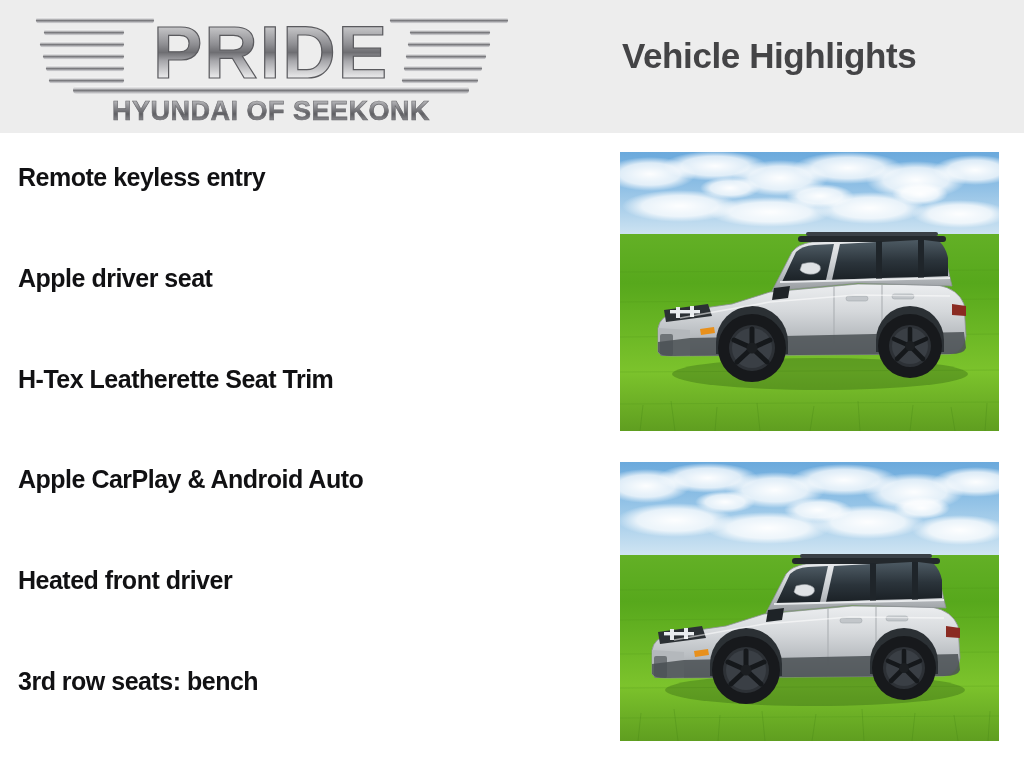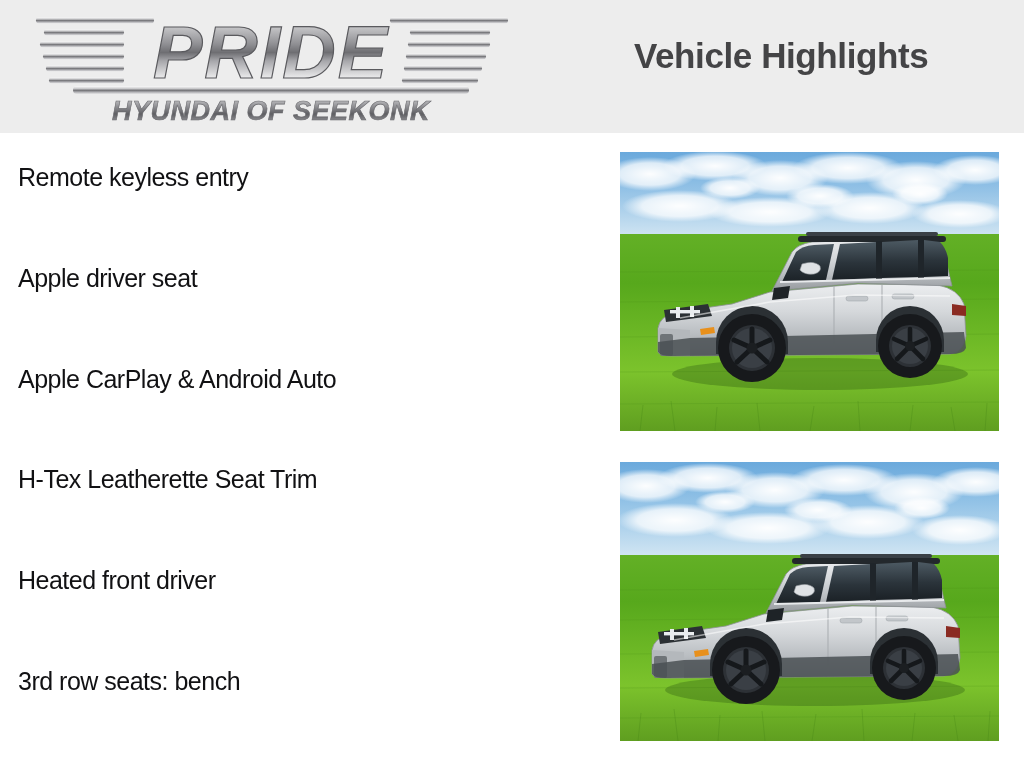--- a/index.html
+++ b/index.html
@@ -24,55 +24,53 @@
     background: #ededed;
   }
 
   
   #dealer-logo {
     position: absolute;
     left: 18px;
     top: 6px;
     width: 510px;
     height: 122px;
-    font-style: italic;
   }
   #dealer-logo svg { display: block; }
 
   
   #header-title {
     position: absolute;
     left: 622px;
     top: 36px;
     font-size: 35px;
     font-weight: bold;
     color: #444446;
     letter-spacing: -0.4px;
     white-space: nowrap;
-    margin-left: 12px;
   }
 
   
   #features-list {
     position: absolute;
     left: 18px;
     top: 133px;
     width: 590px;
     height: 635px;
     display: flex;
     flex-direction: column;
     justify-content: flex-start;
     padding-top: 30px;
     box-sizing: border-box;
   }
   .feature-item {
     height: 106px;
     line-height: 28px;
     font-size: 25px;
-    font-weight: normal;
+    font-weight: bold;
     color: #111113;
     letter-spacing: -0.5px;
     white-space: nowrap;
   }
 
   
   .vehicle-photo {
     position: absolute;
     left: 620px;
     width: 379px;
@@ -139,22 +137,22 @@
 
     <text x="253" y="114" text-anchor="middle" font-family="'Liberation Sans', sans-serif" font-size="27" font-weight="bold" letter-spacing="0.5" fill="url(#chromeSub)" stroke="#6a6a6e" stroke-width="0.6">HYUNDAI OF SEEKONK</text>
   </svg>
 </div>
 
 <div id="header-title">Vehicle Highlights</div>
 
 <div id="features-list">
   <div class="feature-item">Remote keyless entry</div>
   <div class="feature-item">Apple driver seat</div>
+  <div class="feature-item">H-Tex Leatherette Seat Trim</div>
   <div class="feature-item">Apple CarPlay &amp; Android Auto</div>
-  <div class="feature-item">H-Tex Leatherette Seat Trim</div>
   <div class="feature-item">Heated front driver</div>
   <div class="feature-item">3rd row seats: bench</div>
 </div>
 
 <div class="vehicle-photo" id="vehicle-photo-1">
   <svg viewBox="0 0 379 279" preserveAspectRatio="none" aria-hidden="true">
     <defs>
       <linearGradient id="sky1" x1="0" y1="0" x2="0" y2="1">
         <stop offset="0%" stop-color="#6aa9dc"></stop>
         <stop offset="45%" stop-color="#93c2e6"></stop>

